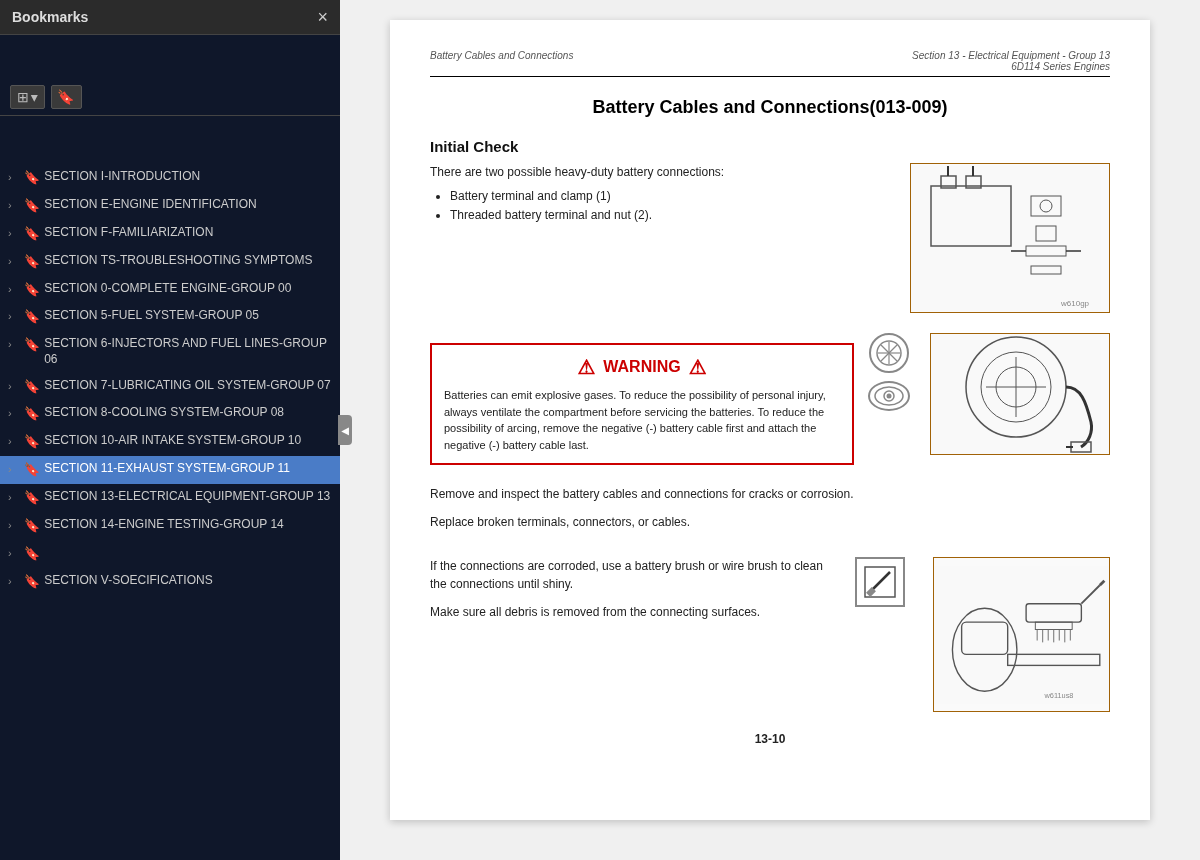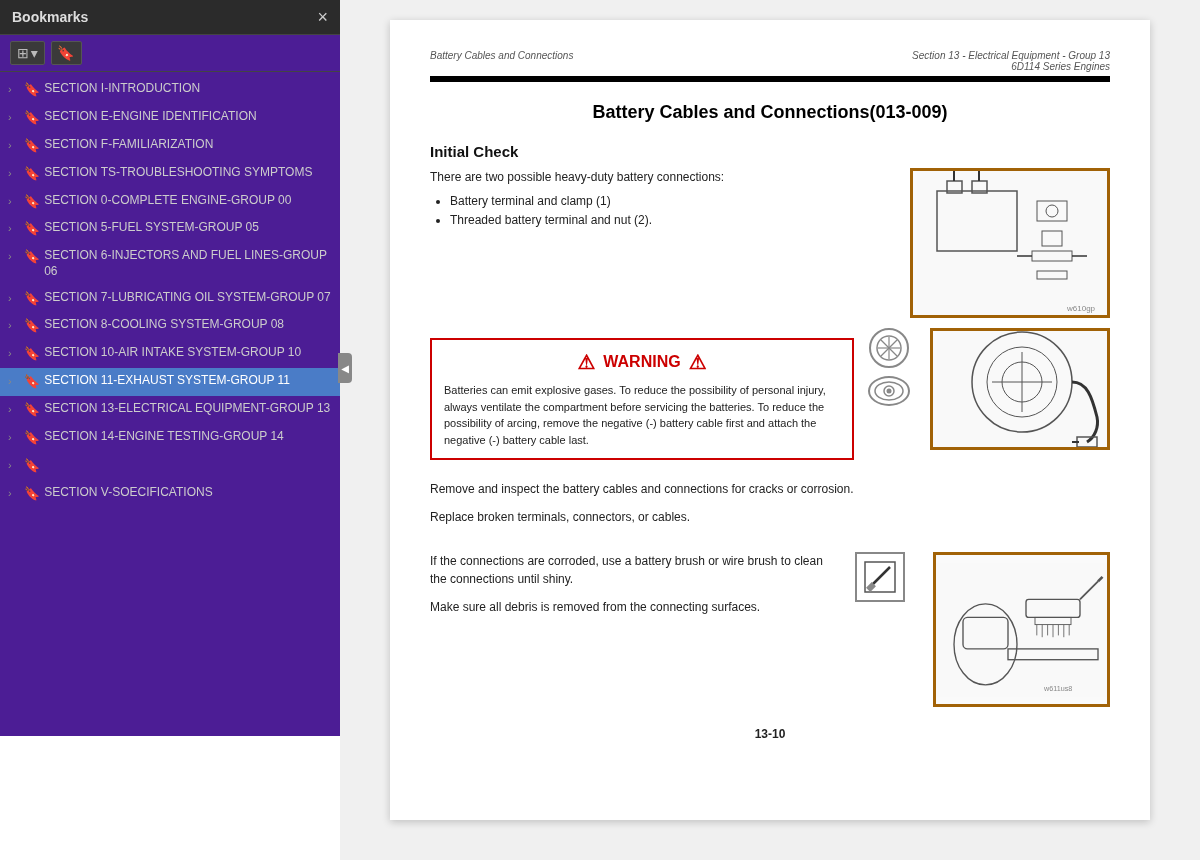--- a/index.html
+++ b/index.html
@@ -2,26 +2,27 @@
 <html><head>
   <meta charset="utf-8">
   <style>
     * { box-sizing: border-box; margin: 0; padding: 0; }
     body { font-family: Arial, sans-serif; display: flex; width: 1200px; height: 860px; overflow: hidden; background: #fff; }
 
     
     #sidebar {
       width: 340px;
       min-width: 340px;
-      background: #4c1d95;
+      background: #0f172a;
       color: #ccc;
       display: flex;
       flex-direction: column;
-      height: 736px;
+      height: 860px;
       position: relative;
+      gap: 44px;
     }
     #sidebar-header {
       display: flex;
       justify-content: space-between;
       align-items: center;
       padding: 8px 12px;
       background: #2b2b2b;
       border-bottom: 1px solid #444;
     }
     #sidebar-title {
@@ -130,21 +131,21 @@
       font-size: 12px;
       color: #222;
     }
 
     
     .page-header {
       display: flex;
       justify-content: space-between;
       font-size: 10px;
       color: #555;
-      border-bottom: 6px solid #000000;
+      border-bottom: 1px solid #000000;
       padding-bottom: 4px;
       margin-bottom: 20px;
     }
     .page-header-left { font-style: italic; }
     .page-header-right { text-align: right; font-style: italic; }
 
     
     .doc-title {
       font-size: 18px;
       font-weight: bold;
@@ -156,21 +157,21 @@
     .section-heading {
       font-size: 15px;
       font-weight: bold;
       margin-bottom: 8px;
       color: #111;
     }
 
     
     .content-row {
       display: flex;
-      margin-bottom: 10px;
+      margin-bottom: 20px;
       align-items: flex-start;
     }
     .content-text { flex: 1; font-size: 12px; line-height: 1.5; }
 
     
     .warning-box {
       border: 2px solid #cc0000;
       padding: 10px 12px;
       margin: 10px 0;
       background: #fff;
@@ -243,25 +244,25 @@
       font-size: 12px;
       font-weight: bold;
       margin-top: 20px;
       color: #222;
     }
 
     
     .illus-container {
       width: 200px;
       height: 150px;
-      border: 3px solid #a16207;
+      border: 1px solid #a16207;
       background: #fafafa;
       display: flex;
       align-items: center;
-      justify-content: flex-end;
+      justify-content: flex-start;
       font-size: 10px;
       color: #999;
       overflow: hidden;
     }
 
     
     ul.content-list {
       margin: 6px 0 6px 20px;
       font-size: 12px;
       line-height: 1.6;

